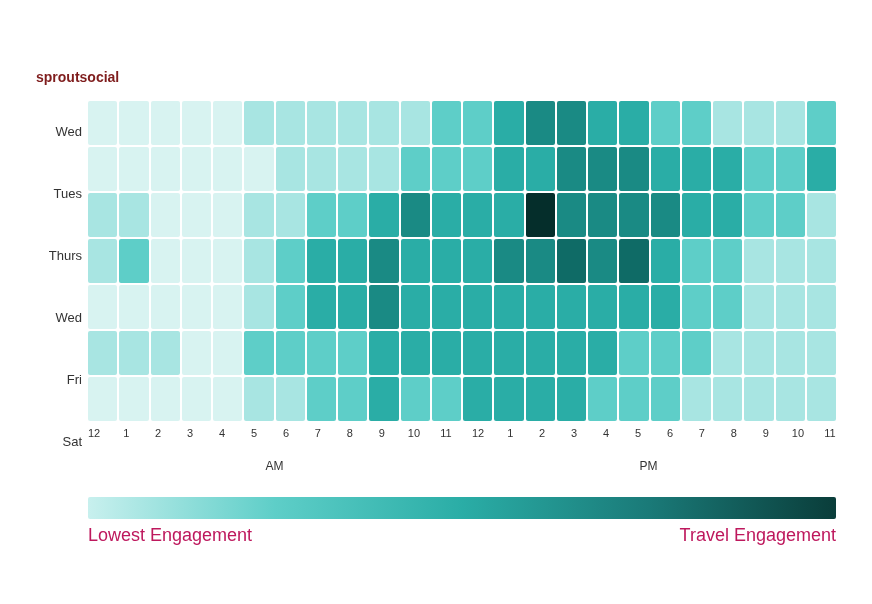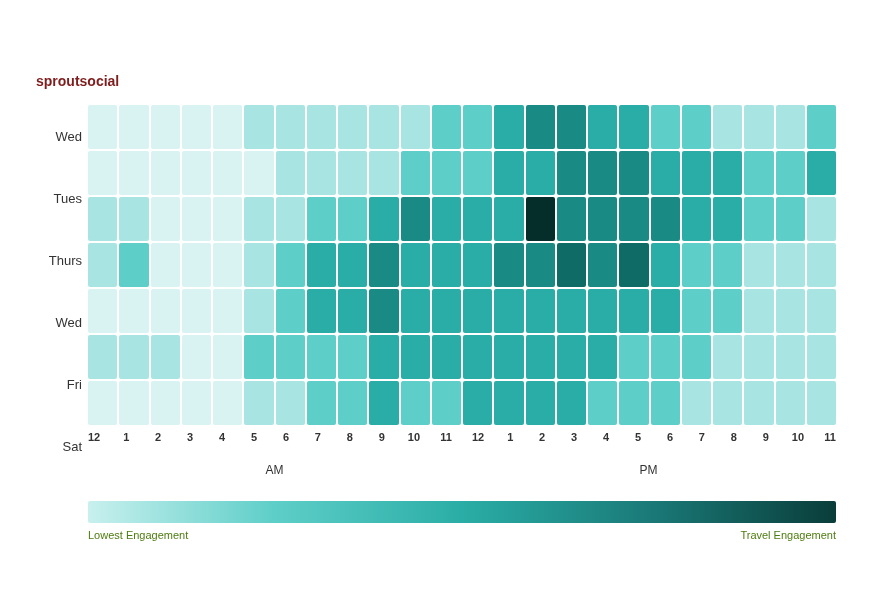--- a/index.html
+++ b/index.html
@@ -75,21 +75,20 @@
     }
     .x-labels-row {
       display: flex;
       flex-direction: column;
       margin-top: 6px;
     }
     .x-numbers {
       display: grid;
       grid-template-columns: repeat(24, 1fr);
       gap: 20px;
-      font-weight: bold;
     }
     .x-num {
       font-size: 11px;
       color: #333;
       text-align: center;
     }
     .x-ampm-row {
       display: flex;
       margin-top: 20px;
     }
@@ -116,22 +115,22 @@
       width: 100%;
       border-radius: 2px;
       background: linear-gradient(to right, #c8f0ee, #5ecec8, #2aada6, #1a7a78, #0a3d3a);
     }
     .legend-labels {
       display: flex;
       justify-content: space-between;
       margin-top: 6px;
     }
     .legend-label {
-      font-size: 11px;
-      color: #4d7c0f;
+      font-size: 18px;
+      color: #be185d;
     }
   </style>
 </head>
 <body>
 
 <div class="chart-container">
   <div class="header-row">
     <div class="brand-logo">
       <span>sprout</span><span>social</span>
     </div>

